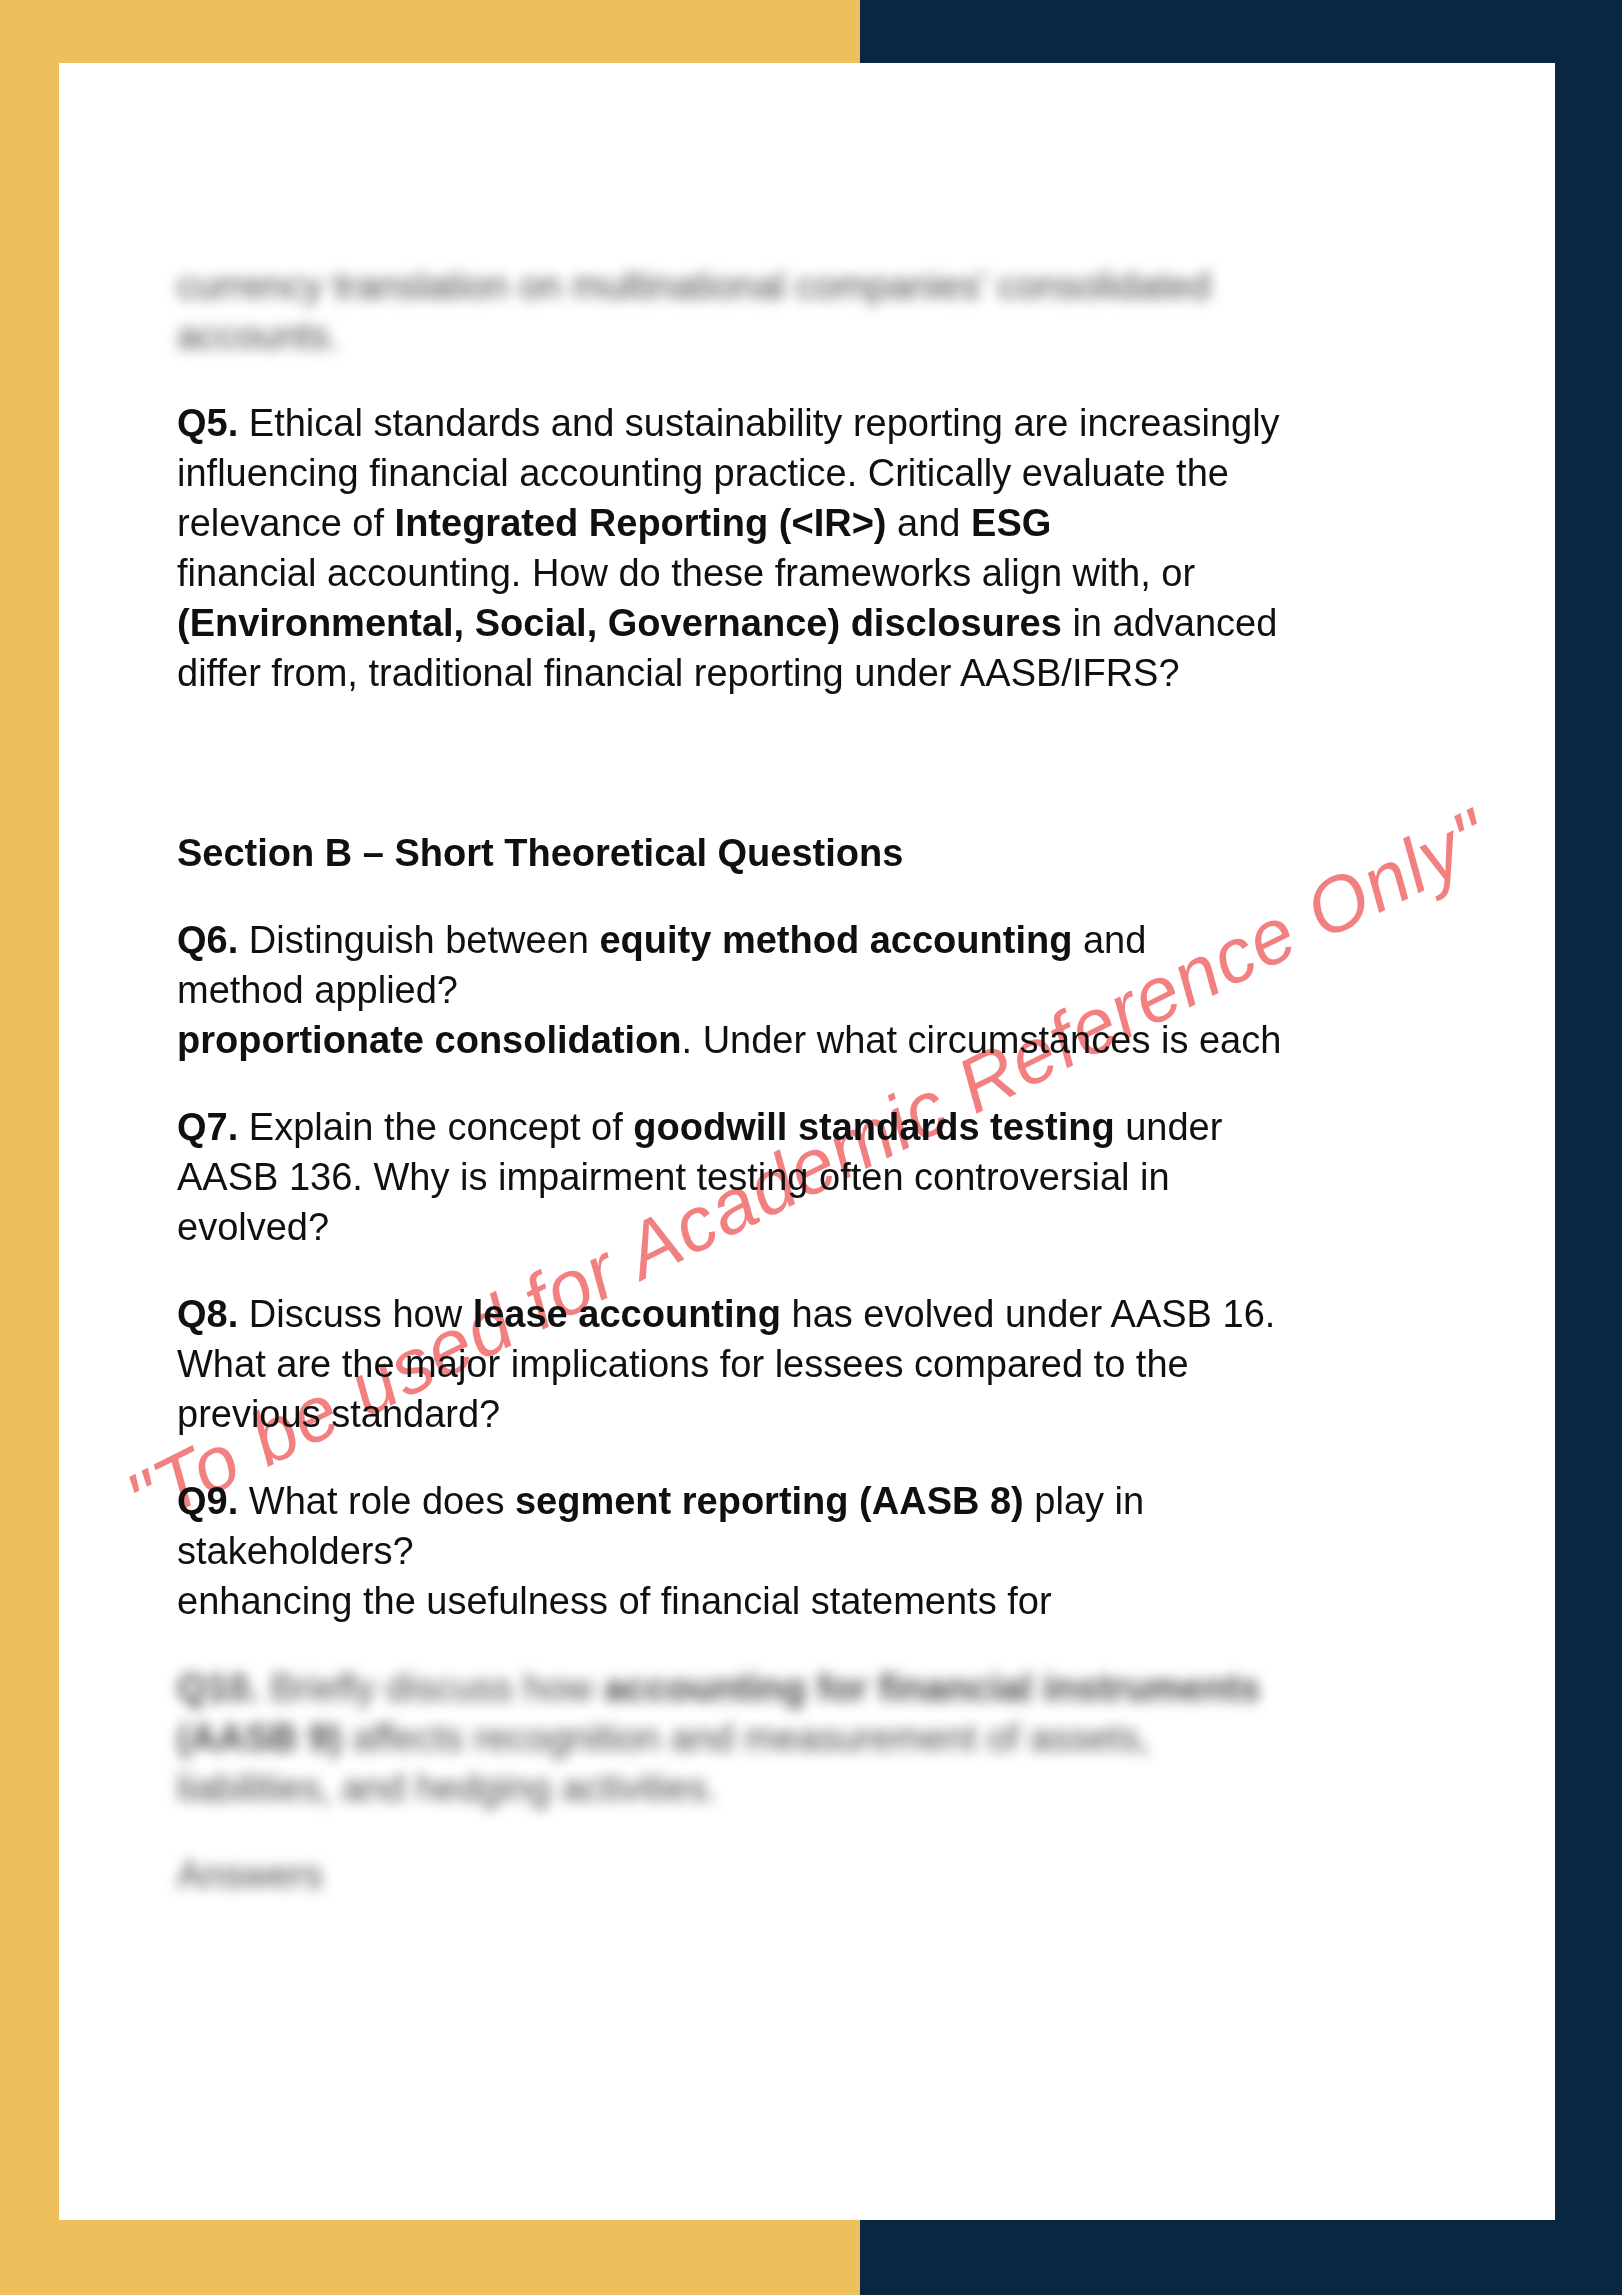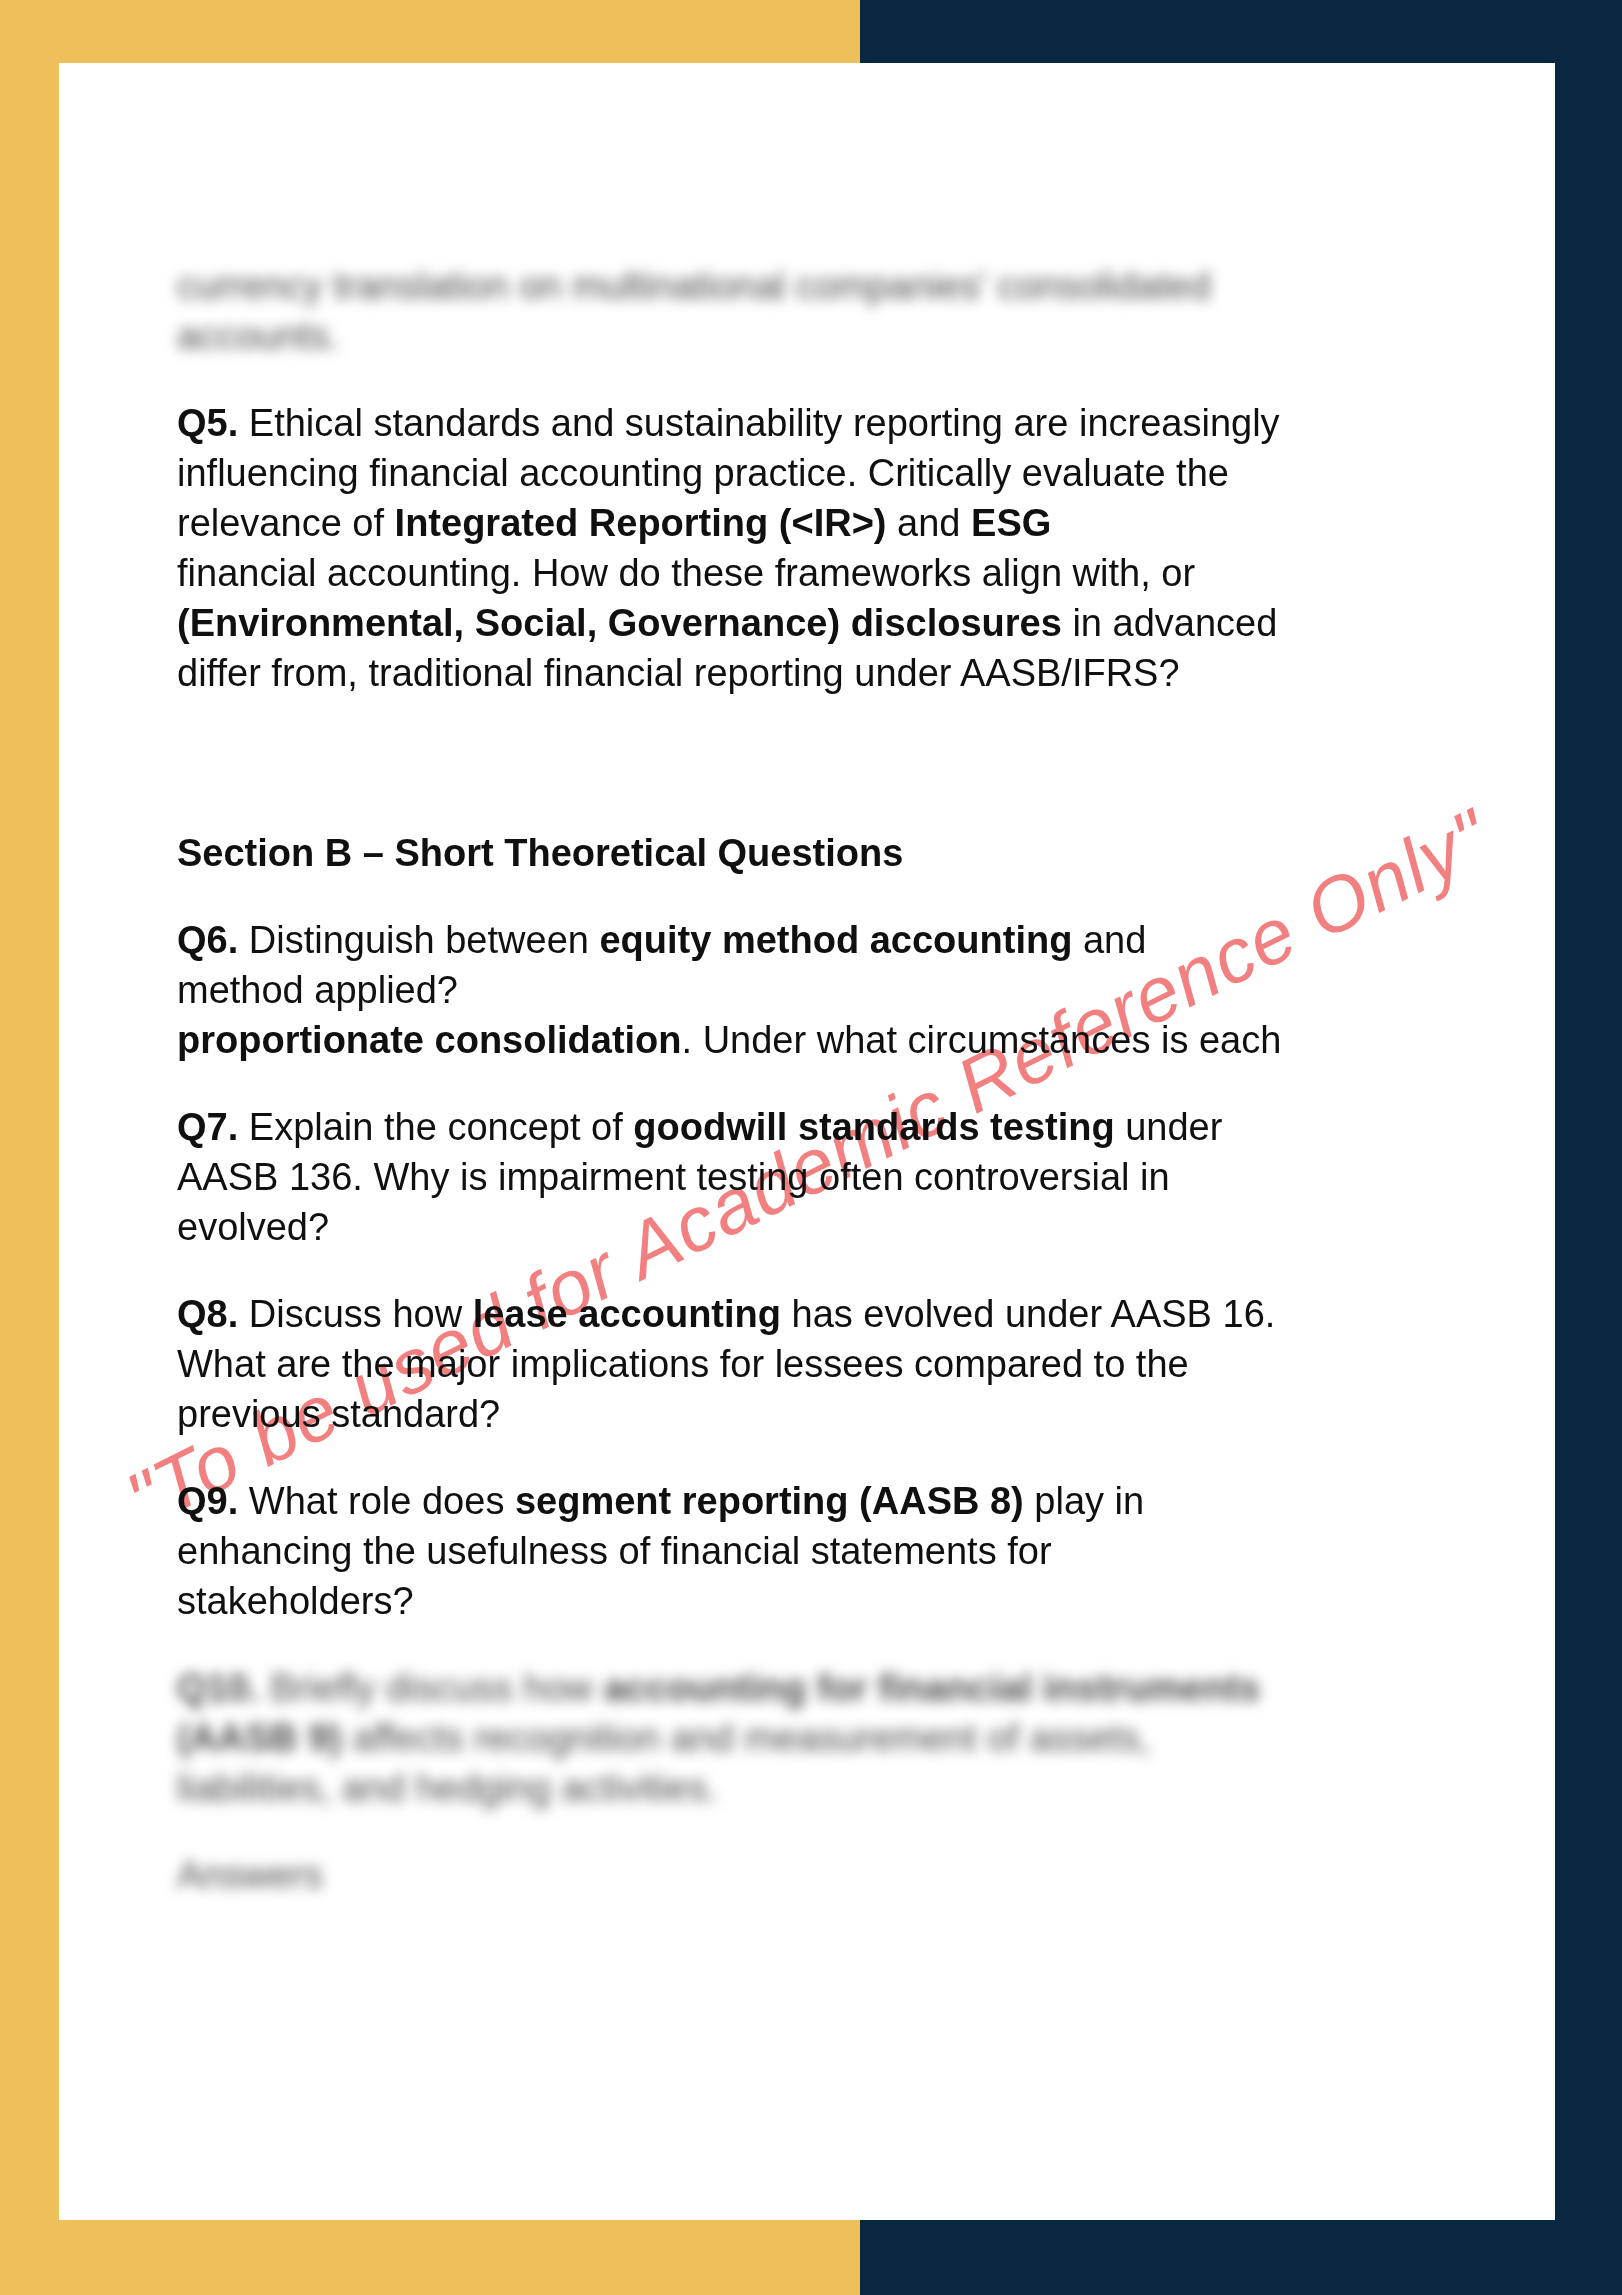--- a/index.html
+++ b/index.html
@@ -65,22 +65,22 @@
         <div class="line"><span class="">AASB 136. Why is impairment testing often controversial in</span></div>
         <div class="line"><span class="">evolved?</span></div>
       </div>
       <div class="block para">
         <div class="line"><span class="b">Q8.</span><span class=""> Discuss how </span><span class="b">lease accounting</span><span class=""> has evolved under AASB 16.</span></div>
         <div class="line"><span class="">What are the major implications for lessees compared to the</span></div>
         <div class="line"><span class="">previous standard?</span></div>
       </div>
       <div class="block para">
         <div class="line"><span class="b">Q9.</span><span class=""> What role does </span><span class="b">segment reporting (AASB 8)</span><span class=""> play in</span></div>
+        <div class="line"><span class="">stakeholders?</span></div>
         <div class="line"><span class="">enhancing the usefulness of financial statements for</span></div>
-        <div class="line"><span class="">stakeholders?</span></div>
       </div>
       <div class="block para blurred">
         <div class="line"><span class="b">Q10.</span><span class=""> Briefly discuss how </span><span class="b">accounting for financial instruments</span></div>
         <div class="line"><span class="b">(AASB 9)</span><span class=""> affects recognition and measurement of assets,</span></div>
         <div class="line"><span class="">liabilities, and hedging activities.</span></div>
       </div>
       <div class="block para blurred">
         <div class="line"><span class="">Answers</span></div>
       </div>
     </div>

